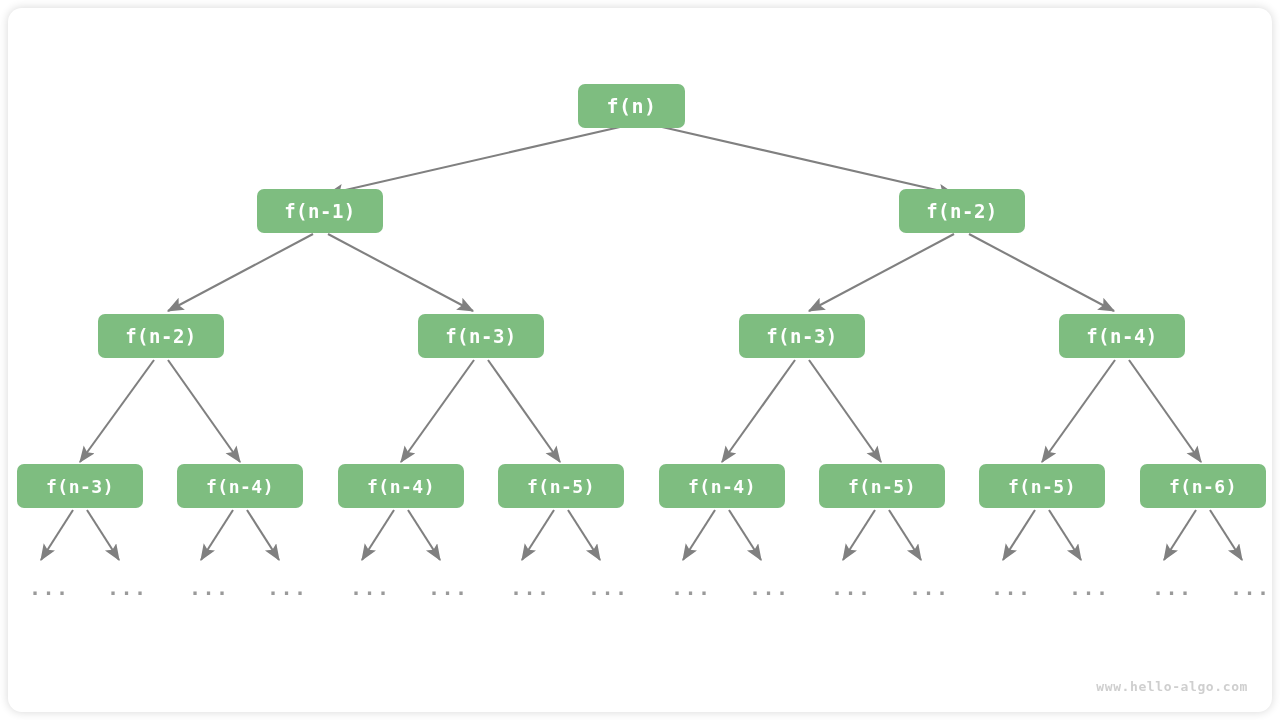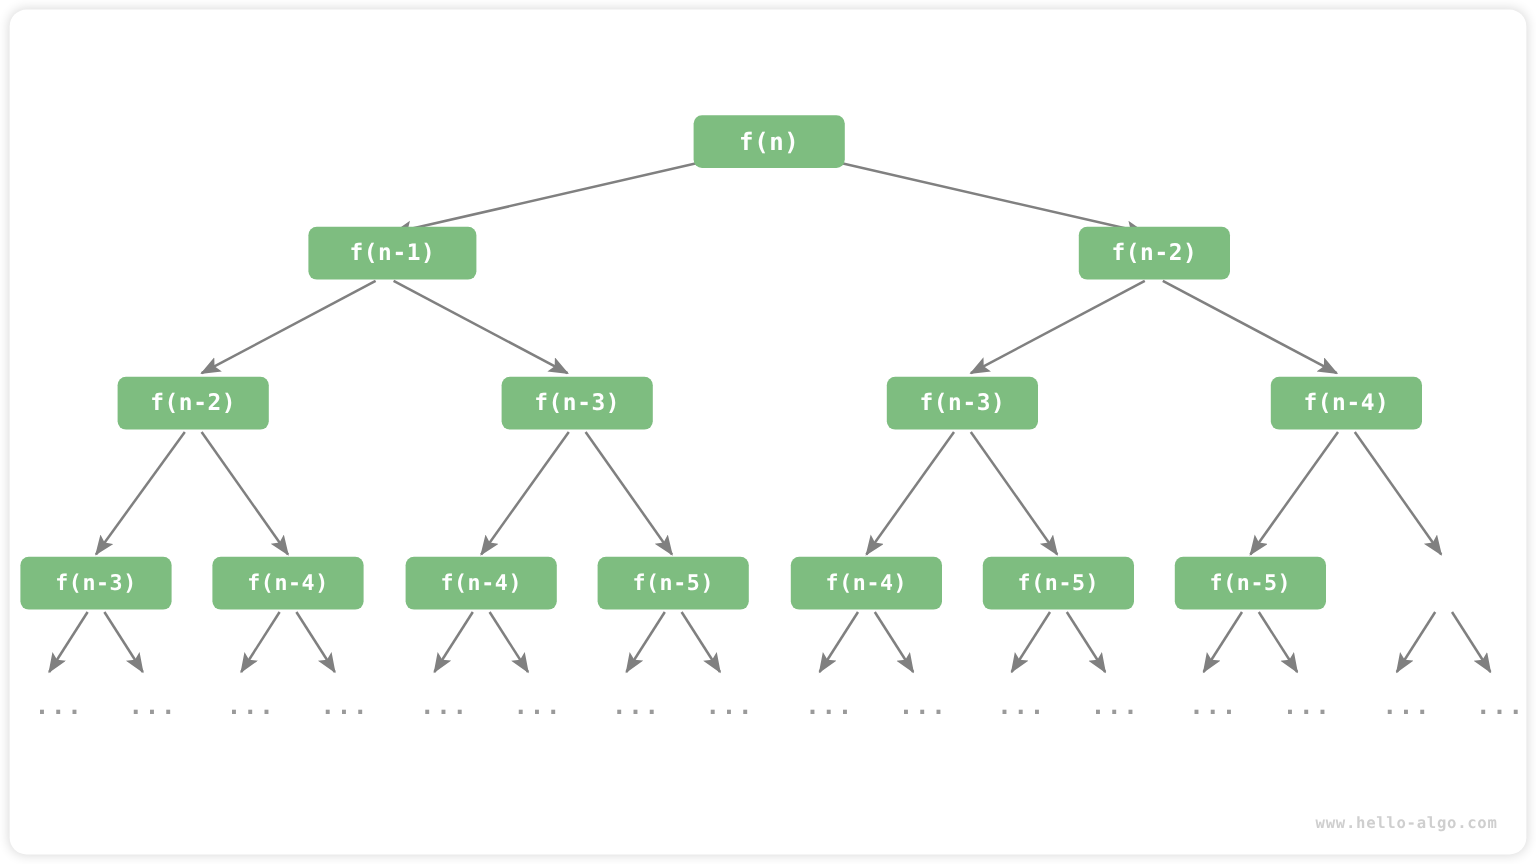--- a/index.html
+++ b/index.html
@@ -129,37 +129,38 @@
         <path d="M 721,502 L 753,552"></path>
         <path d="M 867,502 L 835,552"></path>
         <path d="M 881,502 L 913,552"></path>
         <path d="M 1027,502 L 995,552"></path>
         <path d="M 1041,502 L 1073,552"></path>
         <path d="M 1188,502 L 1156,552"></path>
         <path d="M 1202,502 L 1234,552"></path>
       </g>
     </svg>
 
-    <div class="node lvl0" style="left:570px; top:88px; width:126px; height:44px;">f(n)</div>
+    <div class="node lvl0" style="left:570px; top:76px; width:107px; height:44px;">f(n)</div>
 
-    <div class="node lvl1" style="left:249px; top:181px; width:140px; height:44px;">f(n-1)</div>
+    <div class="node lvl1" style="left:249px; top:181px; width:126px; height:44px;">f(n-1)</div>
     <div class="node lvl1" style="left:891px; top:181px; width:126px; height:44px;">f(n-2)</div>
 
     <div class="node lvl2" style="left:90px; top:306px; width:126px; height:44px;">f(n-2)</div>
     <div class="node lvl2" style="left:410px; top:306px; width:126px; height:44px;">f(n-3)</div>
     <div class="node lvl2" style="left:731px; top:306px; width:126px; height:44px;">f(n-3)</div>
     <div class="node lvl2" style="left:1051px; top:306px; width:126px; height:44px;">f(n-4)</div>
 
     <div class="node lvl3" style="left:9px; top:456px; width:126px; height:44px;">f(n-3)</div>
     <div class="node lvl3" style="left:169px; top:456px; width:126px; height:44px;">f(n-4)</div>
     <div class="node lvl3" style="left:330px; top:456px; width:126px; height:44px;">f(n-4)</div>
     <div class="node lvl3" style="left:490px; top:456px; width:126px; height:44px;">f(n-5)</div>
     <div class="node lvl3" style="left:651px; top:456px; width:126px; height:44px;">f(n-4)</div>
     <div class="node lvl3" style="left:811px; top:456px; width:126px; height:44px;">f(n-5)</div>
     <div class="node lvl3" style="left:971px; top:456px; width:126px; height:44px;">f(n-5)</div>
+    <div class="node lvl3" style="left:1132px; top:456px; width:126px; height:44px;">f(n-6)</div>
 
     <div class="ellipsis" style="left:21px;   top:570px;">...</div>
     <div class="ellipsis" style="left:99px;   top:570px;">...</div>
     <div class="ellipsis" style="left:181px;  top:570px;">...</div>
     <div class="ellipsis" style="left:259px;  top:570px;">...</div>
     <div class="ellipsis" style="left:342px;  top:570px;">...</div>
     <div class="ellipsis" style="left:420px;  top:570px;">...</div>
     <div class="ellipsis" style="left:502px;  top:570px;">...</div>
     <div class="ellipsis" style="left:580px;  top:570px;">...</div>
     <div class="ellipsis" style="left:663px;  top:570px;">...</div>

